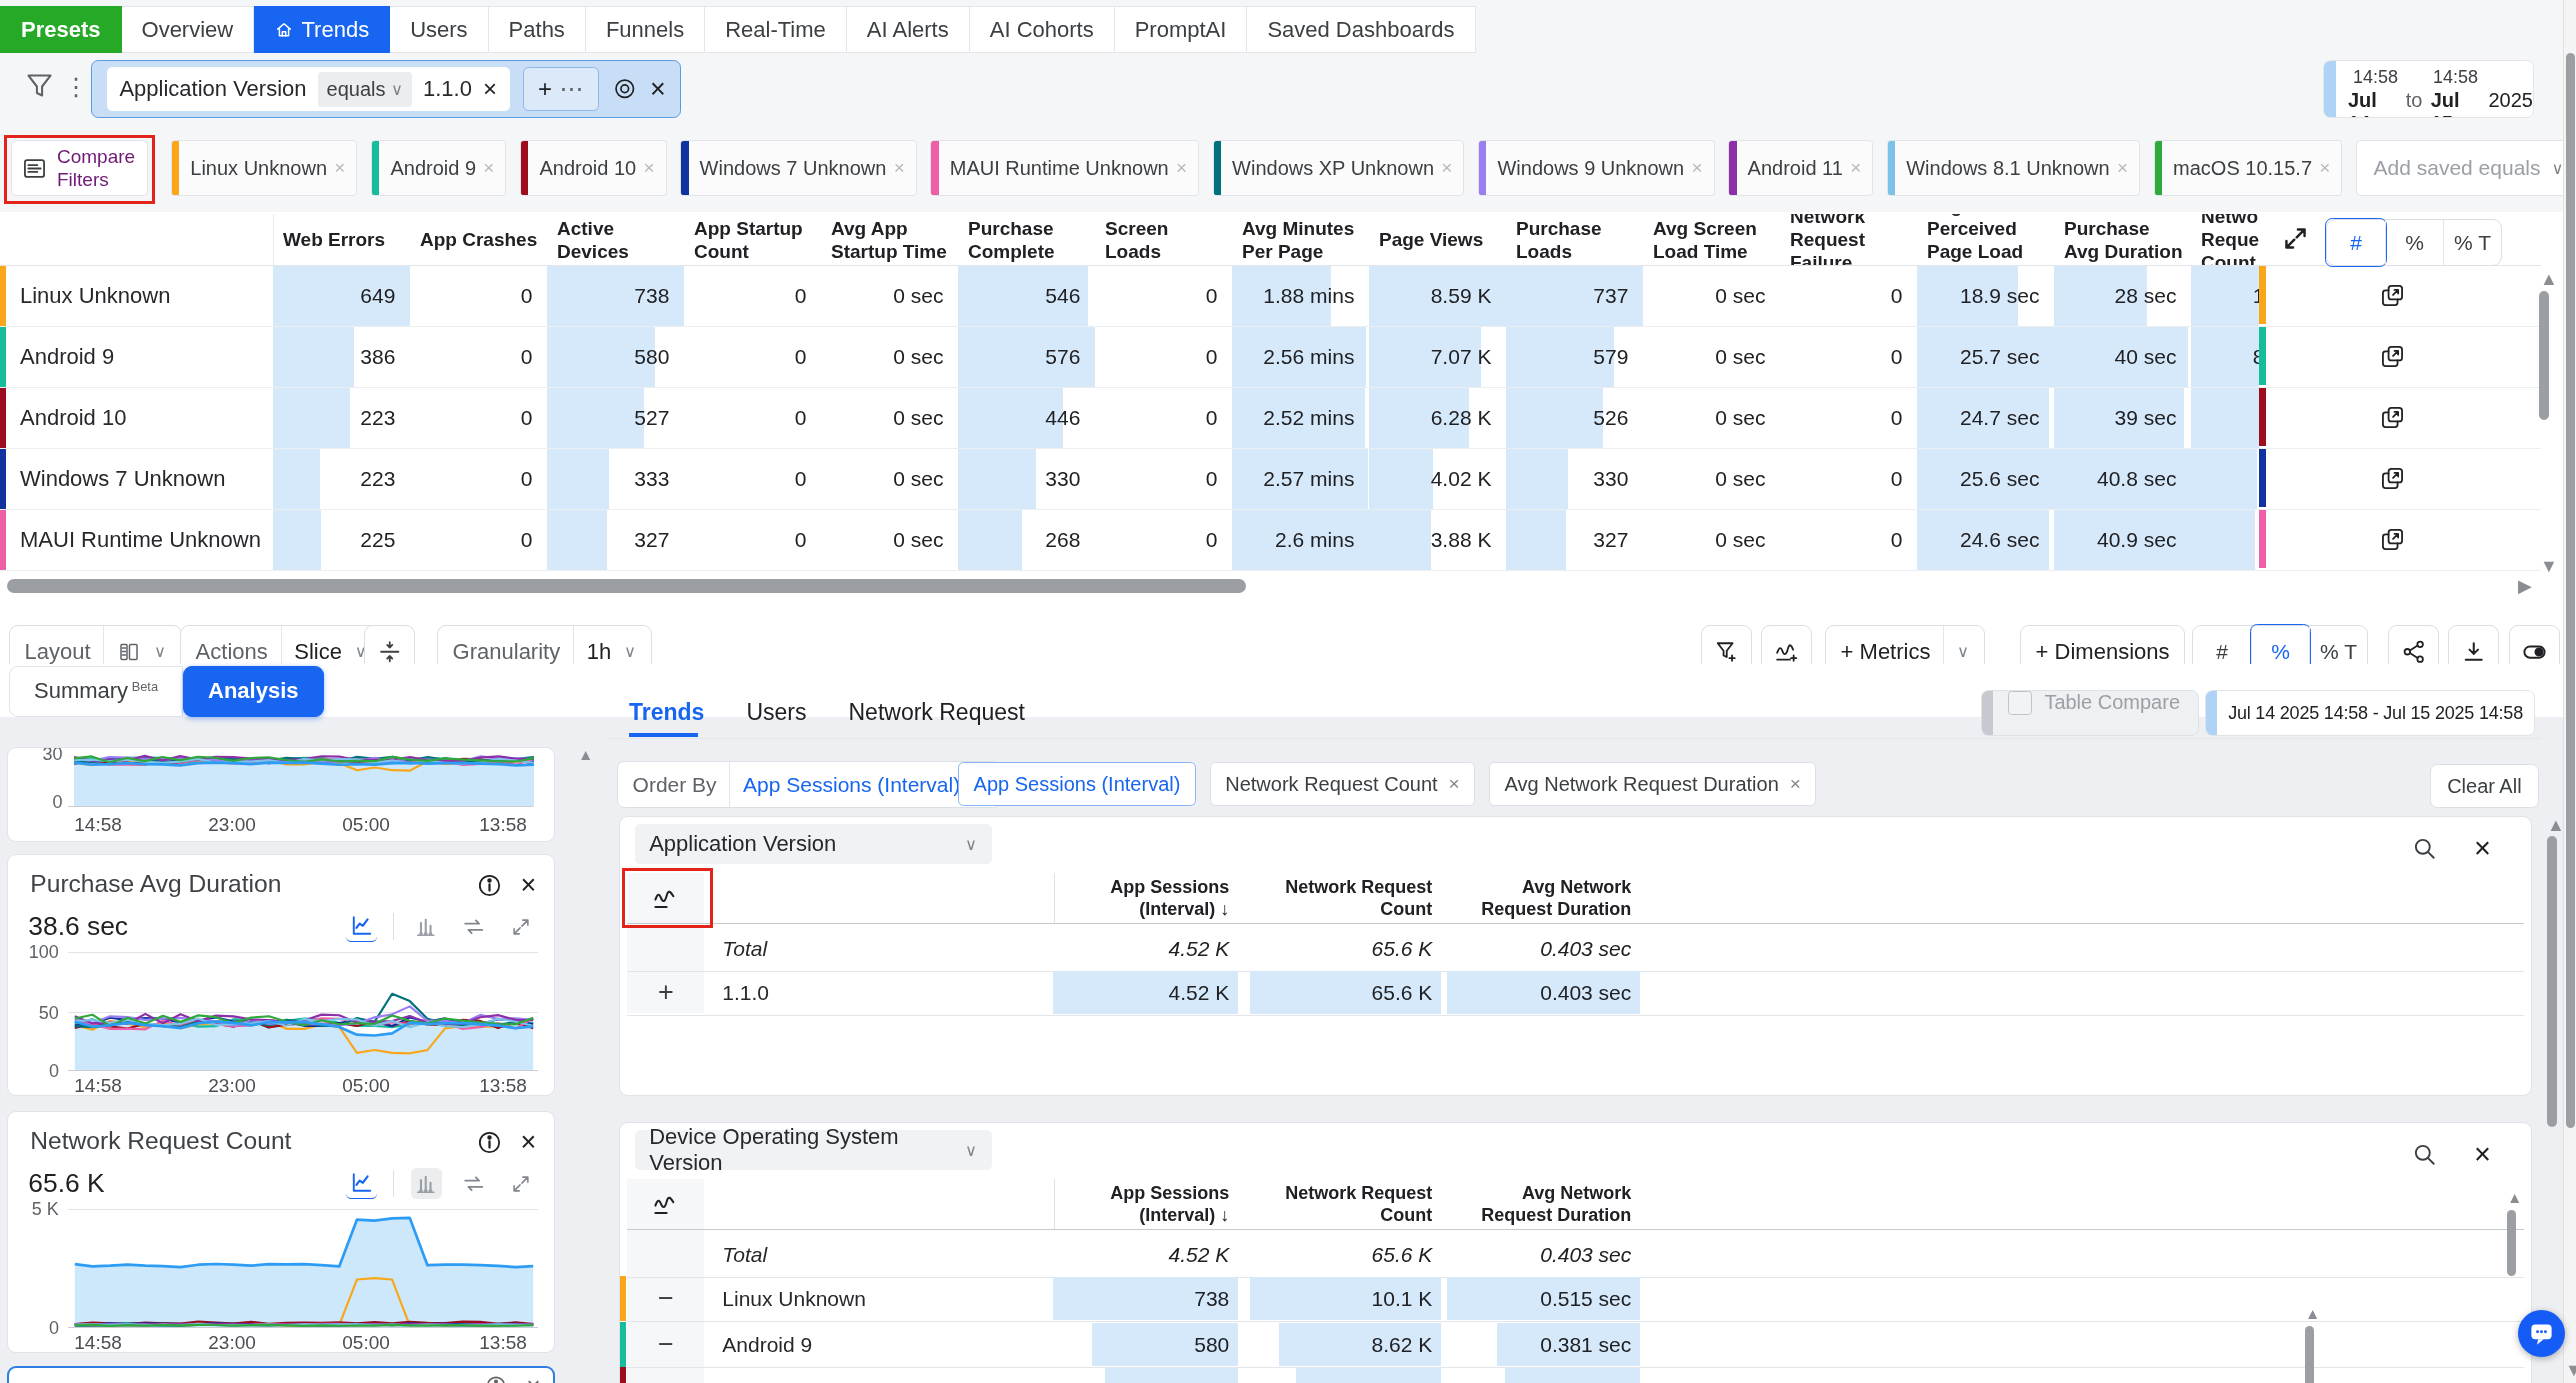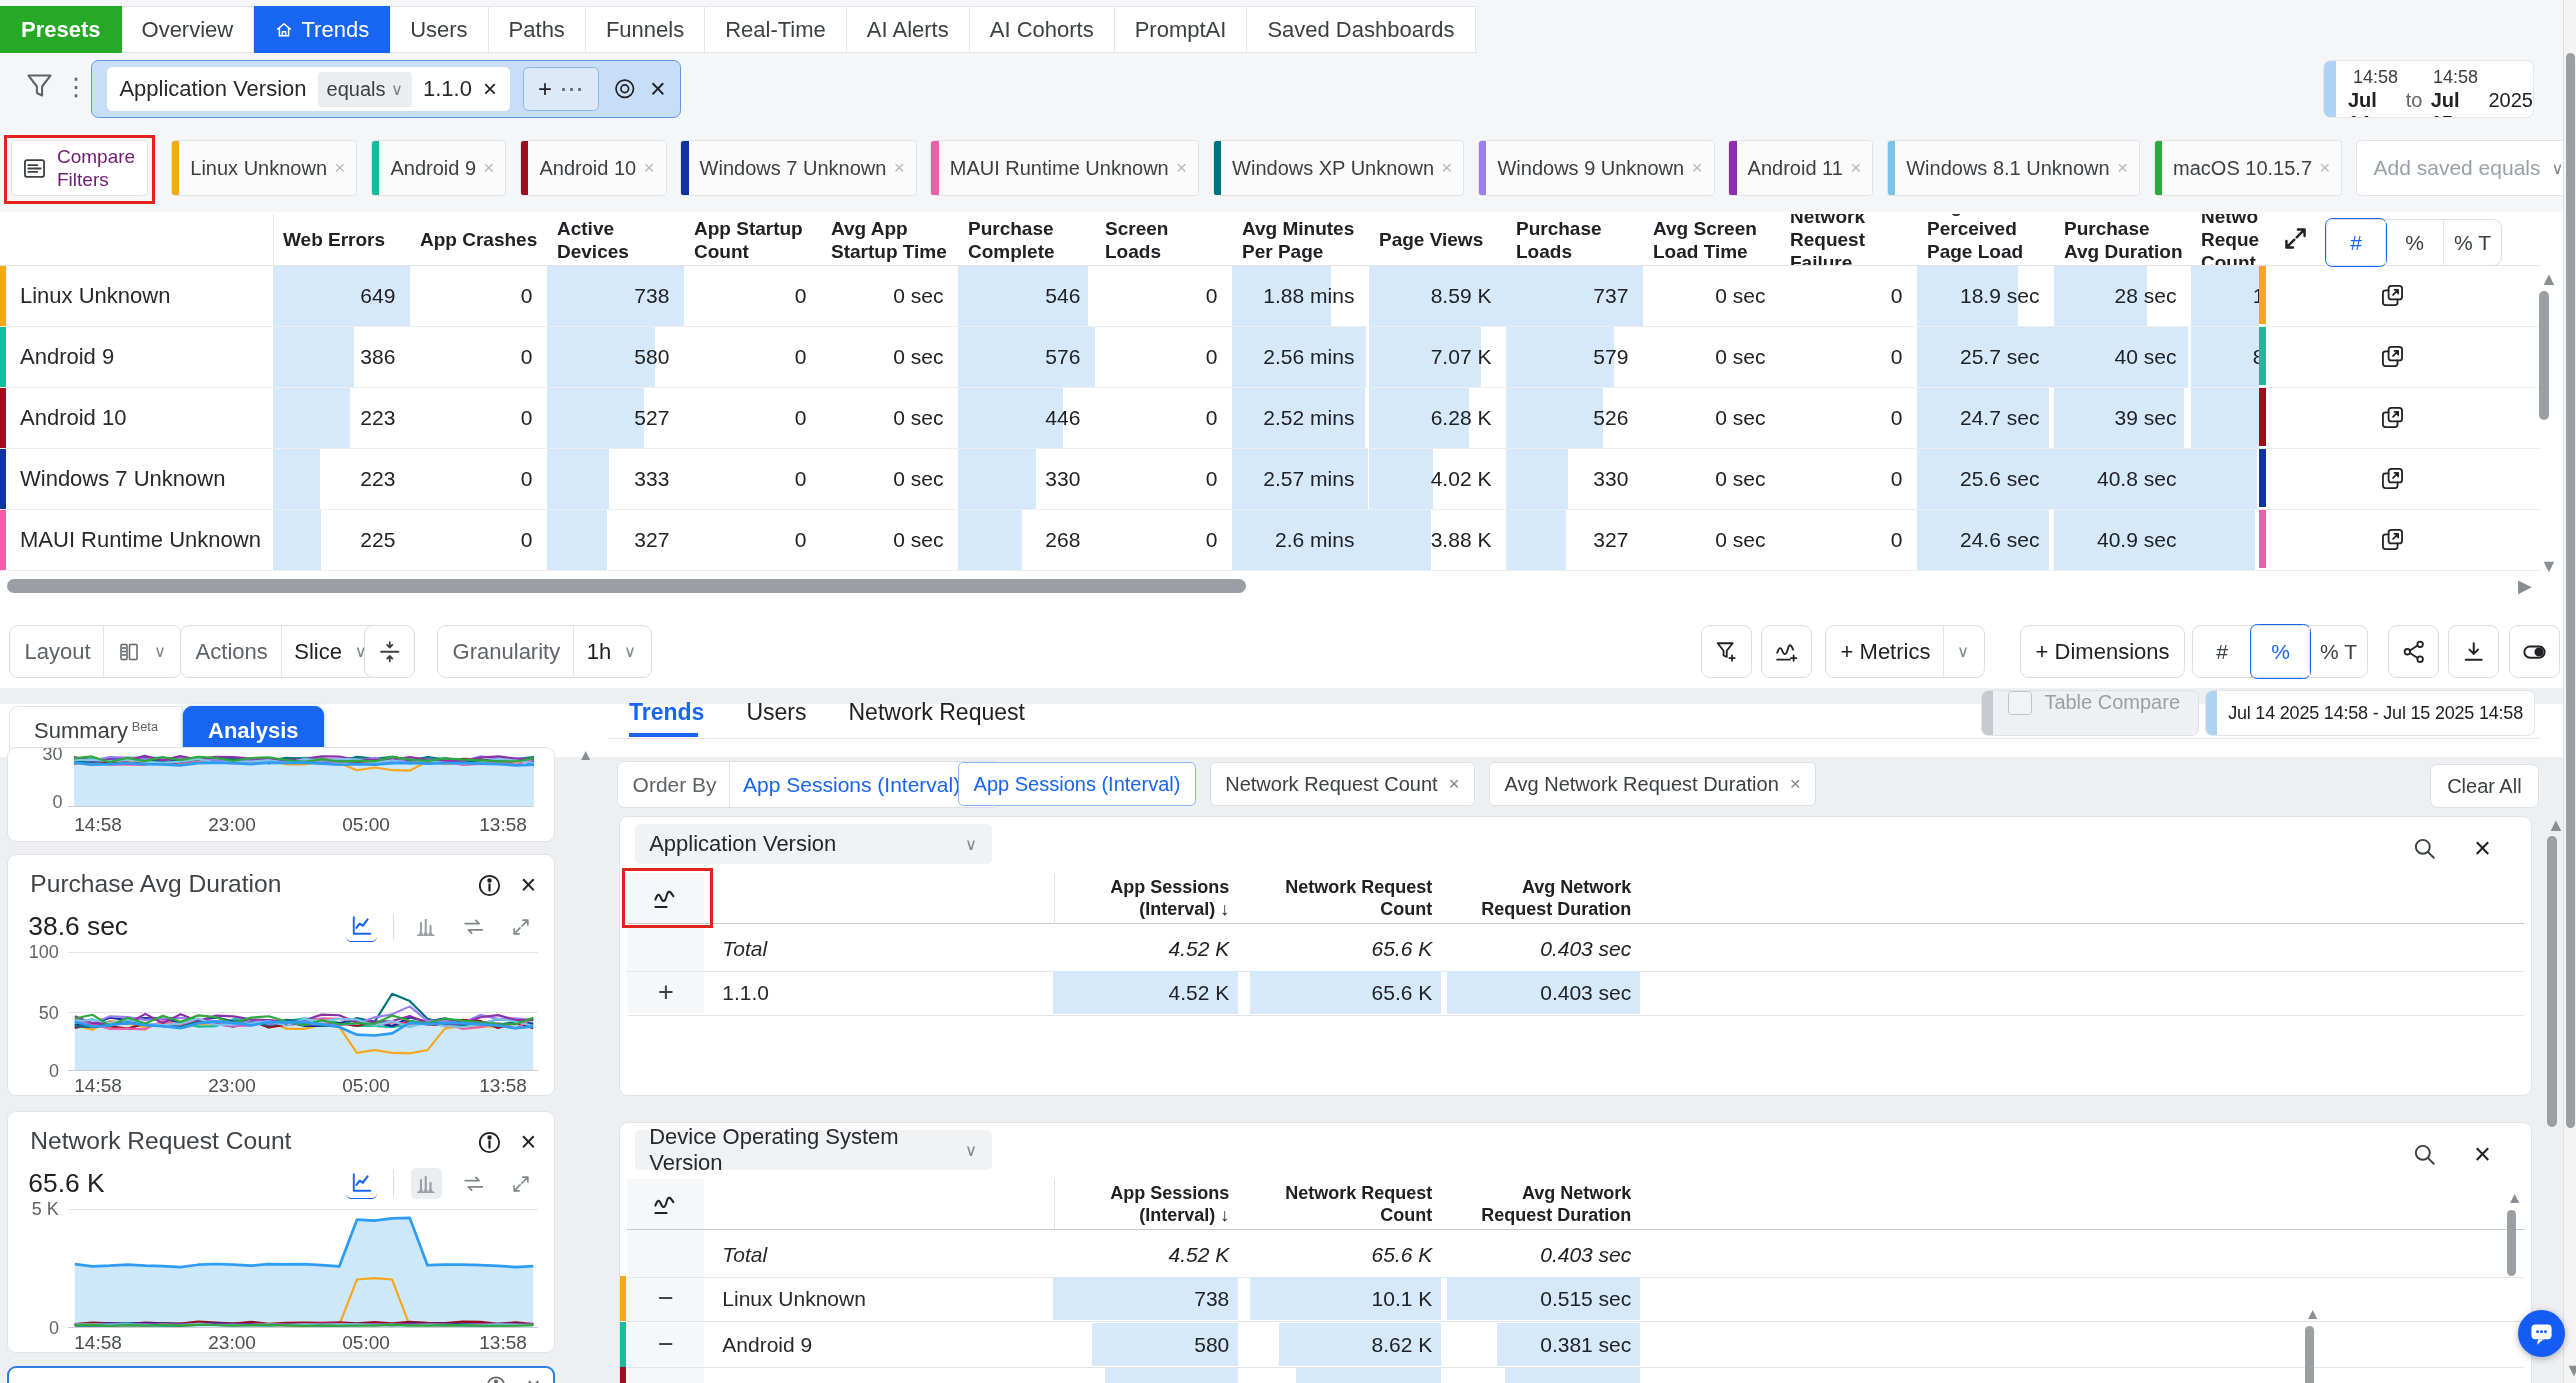--- a/index.html
+++ b/index.html
@@ -63,21 +63,21 @@
 
 .sb-thumb{background:#9b9fa4;border-radius:7.3px;position:absolute}
 .sb-arrow{position:absolute;color:#8a8e93;font-size:18px;line-height:1}
 
 #toolbar{left:0;top:616px;width:2576px;height:72px;background:#fff}
 .tb-pill{display:flex;align-items:center;background:#fff;border:1.8px solid #dcdfe3;border-radius:9px;height:53px;padding:0 14.6px;gap:12.8px;font-size:22px;color:#5f6368;cursor:pointer;white-space:nowrap}
 .tb-div{width:0.9px;align-self:stretch;background:#e3e5e8}
 .tb-dark{color:#202124}
 .tb-icon-btn{width:51px;height:53px;display:flex;align-items:center;justify-content:center;background:#fff;border:1.8px solid #dcdfe3;border-radius:9px;cursor:pointer}
 
-#tabs-strip{left:0;top:704px;width:2576px;height:53px;background:#fff}
+#tabs-strip{left:0;top:664px;width:2576px;height:53px;background:#fff}
 .lp-tabs{position:absolute;left:9px;top:1.8px;display:flex}
 .lp-tab{height:51px;display:flex;align-items:center;justify-content:center;padding:0 24px;font-size:22px;background:#fff;border:0.9px solid #e1e3e6;border-radius:9px 0 0 9px;color:#3c4043;cursor:pointer}
 .lp-tab sup{font-size:12.8px;margin-left:3.6px;transform:translateY(-5.5px);color:#5f6368}
 .lp-tab.active{background:#1765f0;color:#fff;font-weight:bold;border-radius:9px;border-color:#1765f0;box-shadow:0 1.8px 5.5px rgba(23,101,240,.4)}
 .card{position:absolute;background:#fff;border:0.9px solid #e1e3e6;border-radius:9px}
 .card-title{position:absolute;left:22px;top:14.6px;font-size:24.6px;color:#3f4347}
 .card-value{position:absolute;left:20px;top:56px;font-size:26.4px;font-weight:normal;color:#202124}
 .card-topicons{position:absolute;right:18px;top:14.6px;display:flex;gap:18px;align-items:center}
 .card-chart-icons{position:absolute;right:18px;top:56px;display:flex;gap:16.4px;align-items:center}
 .cci{width:31px;height:31px;display:flex;align-items:center;justify-content:center;border-radius:5.5px;cursor:pointer}

